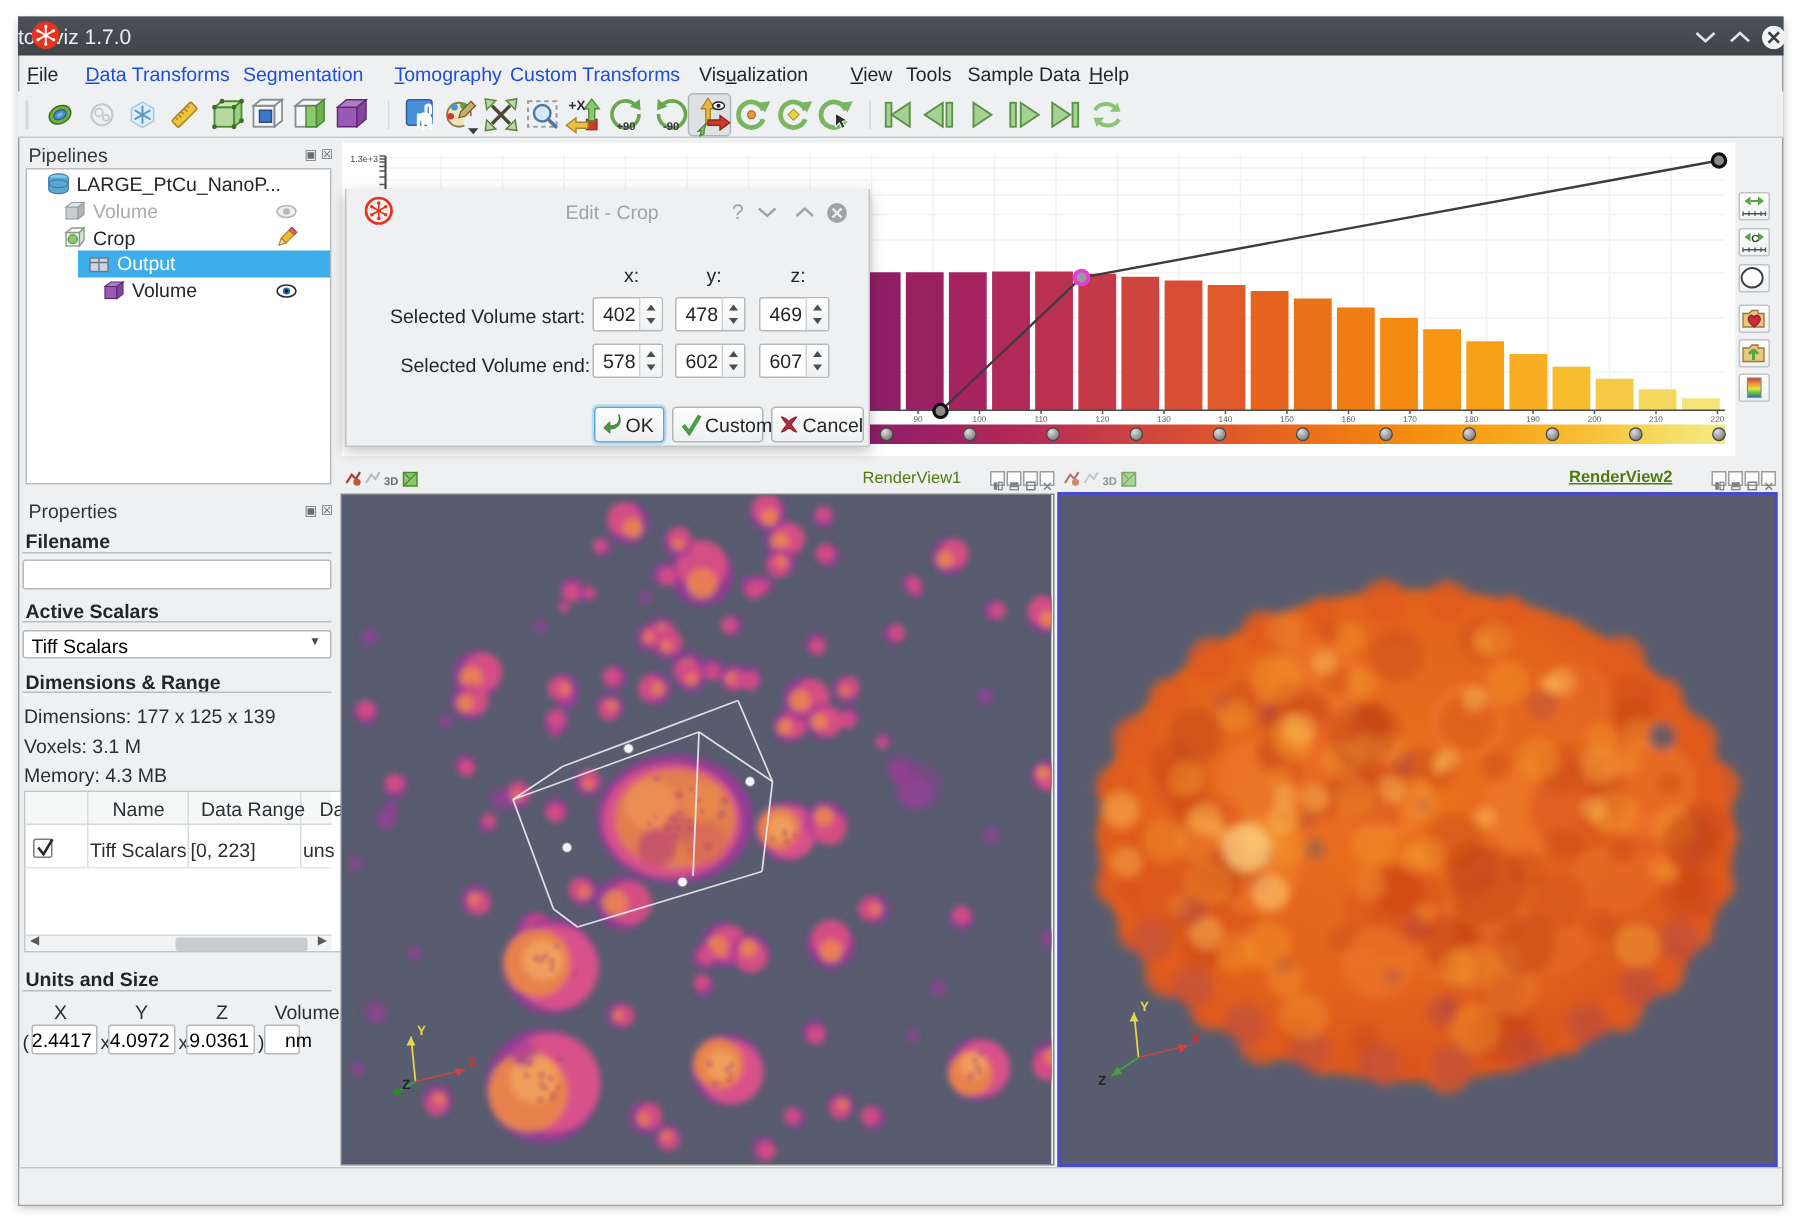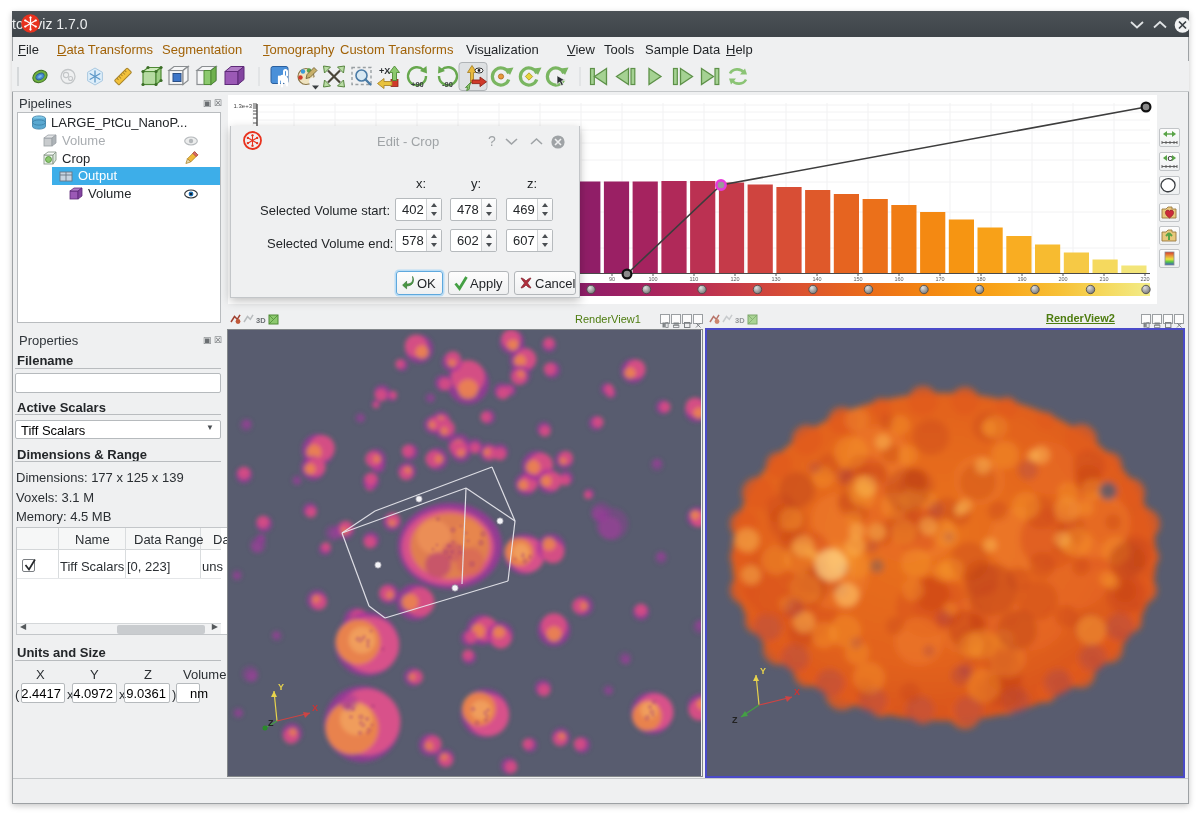--- a/index.html
+++ b/index.html
@@ -1,21 +1,21 @@
 <!DOCTYPE html>
 <html><head><meta charset="utf-8">
 <style>
 *{margin:0;padding:0;box-sizing:border-box}
 html,body{width:1200px;height:816px;background:#ffffff;font-family:"Liberation Sans",sans-serif;overflow:hidden}
 .abs{position:absolute}
 #win{position:absolute;left:12px;top:11px;width:1177px;height:793px;background:#eff0f1;border:1px solid #9da1a4;box-shadow:0 2px 6px rgba(0,0,0,0.22)}
 #titlebar{position:absolute;left:12px;top:11px;width:1177px;height:26px;background:linear-gradient(#4b5156,#3e4449);color:#eceeef;font-size:14px}
 #titlebar .t{position:absolute;left:0;right:0;top:5px;text-align:left}
 .menutxt{position:absolute;top:42px;font-size:13px;color:#232629;white-space:nowrap}
-.menutxt.dis{color:#a16207}
+.menutxt.dis{color:#1d4ed8}
 u{text-decoration:underline}
 #toolbar{position:absolute;left:12px;top:61px;width:1177px;height:31px;background:#eff0f1;border-bottom:1px solid #c6c9cb}
 .ptitle{position:absolute;font-size:13px;color:#31363b}
 .pbtns{position:absolute;font-size:9px;color:#6a6e71}
 .shead{position:absolute;font-size:13px;font-weight:bold;color:#232629;white-space:nowrap}
 .sline{position:absolute;height:1px;background:#b9bcbf}
 .stext{position:absolute;font-size:13px;color:#2b2f33;white-space:nowrap}
 .tbox{position:absolute;background:#ffffff;border:1px solid #b6babd;border-radius:2px}
 #tree{position:absolute;left:17px;top:112px;width:204px;height:211px;background:#ffffff;border:1px solid #b9bcbf;font-size:13px;color:#232629}
 .trow{position:absolute;left:0;width:202px;height:18px;line-height:18px}
@@ -317,21 +317,21 @@
 <span class="shead" style="left:17px;top:400px">Active Scalars</span>
 <div class="sline" style="left:15px;top:414px;width:206px"></div>
 <div class="tbox" style="left:15px;top:420px;width:206px;height:19px">
   <span style="position:absolute;left:5px;top:2px;font-size:13px">Tiff Scalars</span>
   <span style="position:absolute;right:6px;top:2px;font-size:8px;color:#4a4e52">▼</span>
 </div>
 <span class="shead" style="left:17px;top:447px">Dimensions &amp; Range</span>
 <div class="sline" style="left:15px;top:461px;width:206px"></div>
 <span class="stext" style="left:16px;top:470px">Dimensions: 177 x 125 x 139</span>
 <span class="stext" style="left:16px;top:490px">Voxels: 3.1 M</span>
-<span class="stext" style="left:16px;top:509px">Memory: 4.5 MB</span>
+<span class="stext" style="left:16px;top:509px">Memory: 4.3 MB</span>
 <div class="abs" style="left:16px;top:527px;width:236px;height:108px;background:#fff;border:1px solid #c3c6c9;overflow:hidden">
   <div class="abs" style="left:0;top:0;width:204px;height:22px;background:#f6f7f7;border-bottom:1px solid #d4d7d9"></div>
   <div class="abs" style="left:41px;top:0;width:1px;height:50px;background:#d9dcde"></div>
   <div class="abs" style="left:108px;top:0;width:1px;height:50px;background:#d9dcde"></div>
   <div class="abs" style="left:183px;top:0;width:1px;height:50px;background:#d9dcde"></div>
   <span class="stext" style="left:58px;top:4px">Name</span>
   <span class="stext" style="left:117px;top:4px">Data Range</span>
   <span class="stext" style="left:196px;top:4px">Da</span>
   <div class="chk" style="left:5px;top:31px"></div>
   <svg class="abs" style="left:5px;top:29px" width="16" height="16">
@@ -1246,21 +1246,21 @@
   <div class="btn" style="left:165px;top:145px;width:47px;border-color:#5ea8dd;box-shadow:0 0 0 1.5px #b9dcf5">
     <svg class="abs" style="left:4px;top:4px" width="15" height="15" viewBox="0 0 16 16">
       <path d="M13.5 1.5 c1.5 6.5 -1.5 9.5 -7.5 9.5 l0 -3.5 l-5 5 l5 4.5 l0 -3.5 c7.5 0 10.5 -5.5 7.5 -12 z" fill="#4a9a44" stroke="#2f6e2c" stroke-width="0.8" transform="scale(0.85) translate(1,-1)"></path>
     </svg>
     <span class="abs" style="left:20px;top:4px">OK</span>
   </div>
   <div class="btn" style="left:217px;top:145px;width:61px">
     <svg class="abs" style="left:4px;top:3px" width="16" height="16" viewBox="0 0 16 16">
         <path d="M2.5 8.5 l4 5 l7 -11.5" fill="none" stroke="#44a044" stroke-width="2.8"></path>
       </svg>
-    <span class="abs" style="left:21px;top:4px">Apply</span>
+    <span class="abs" style="left:21px;top:4px">Custom</span>
   </div>
   <div class="btn" style="left:283px;top:145px;width:62px">
     <svg class="abs" style="left:3px;top:3px" width="16" height="16" viewBox="0 0 16 16">
       <path d="M3 3 c2 0 4 2 5 3 c1 -1 3 -3 5 -3 c-1 2 -3 4 -3.5 5 c0.5 1 2.5 3 3.5 5 c-2 0 -4 -2 -5 -3 c-1 1 -3 3 -5 3 c1 -2 3 -4 3.5 -5 c-0.5 -1 -2.5 -3 -3.5 -5 z" fill="#b02e3c" stroke="#7d1f2b" stroke-width="0.7"></path>
     </svg>
     <span class="abs" style="left:20px;top:4px">Cancel</span>
   </div>
 </div>
 <svg width="0" height="0">
     <defs>

